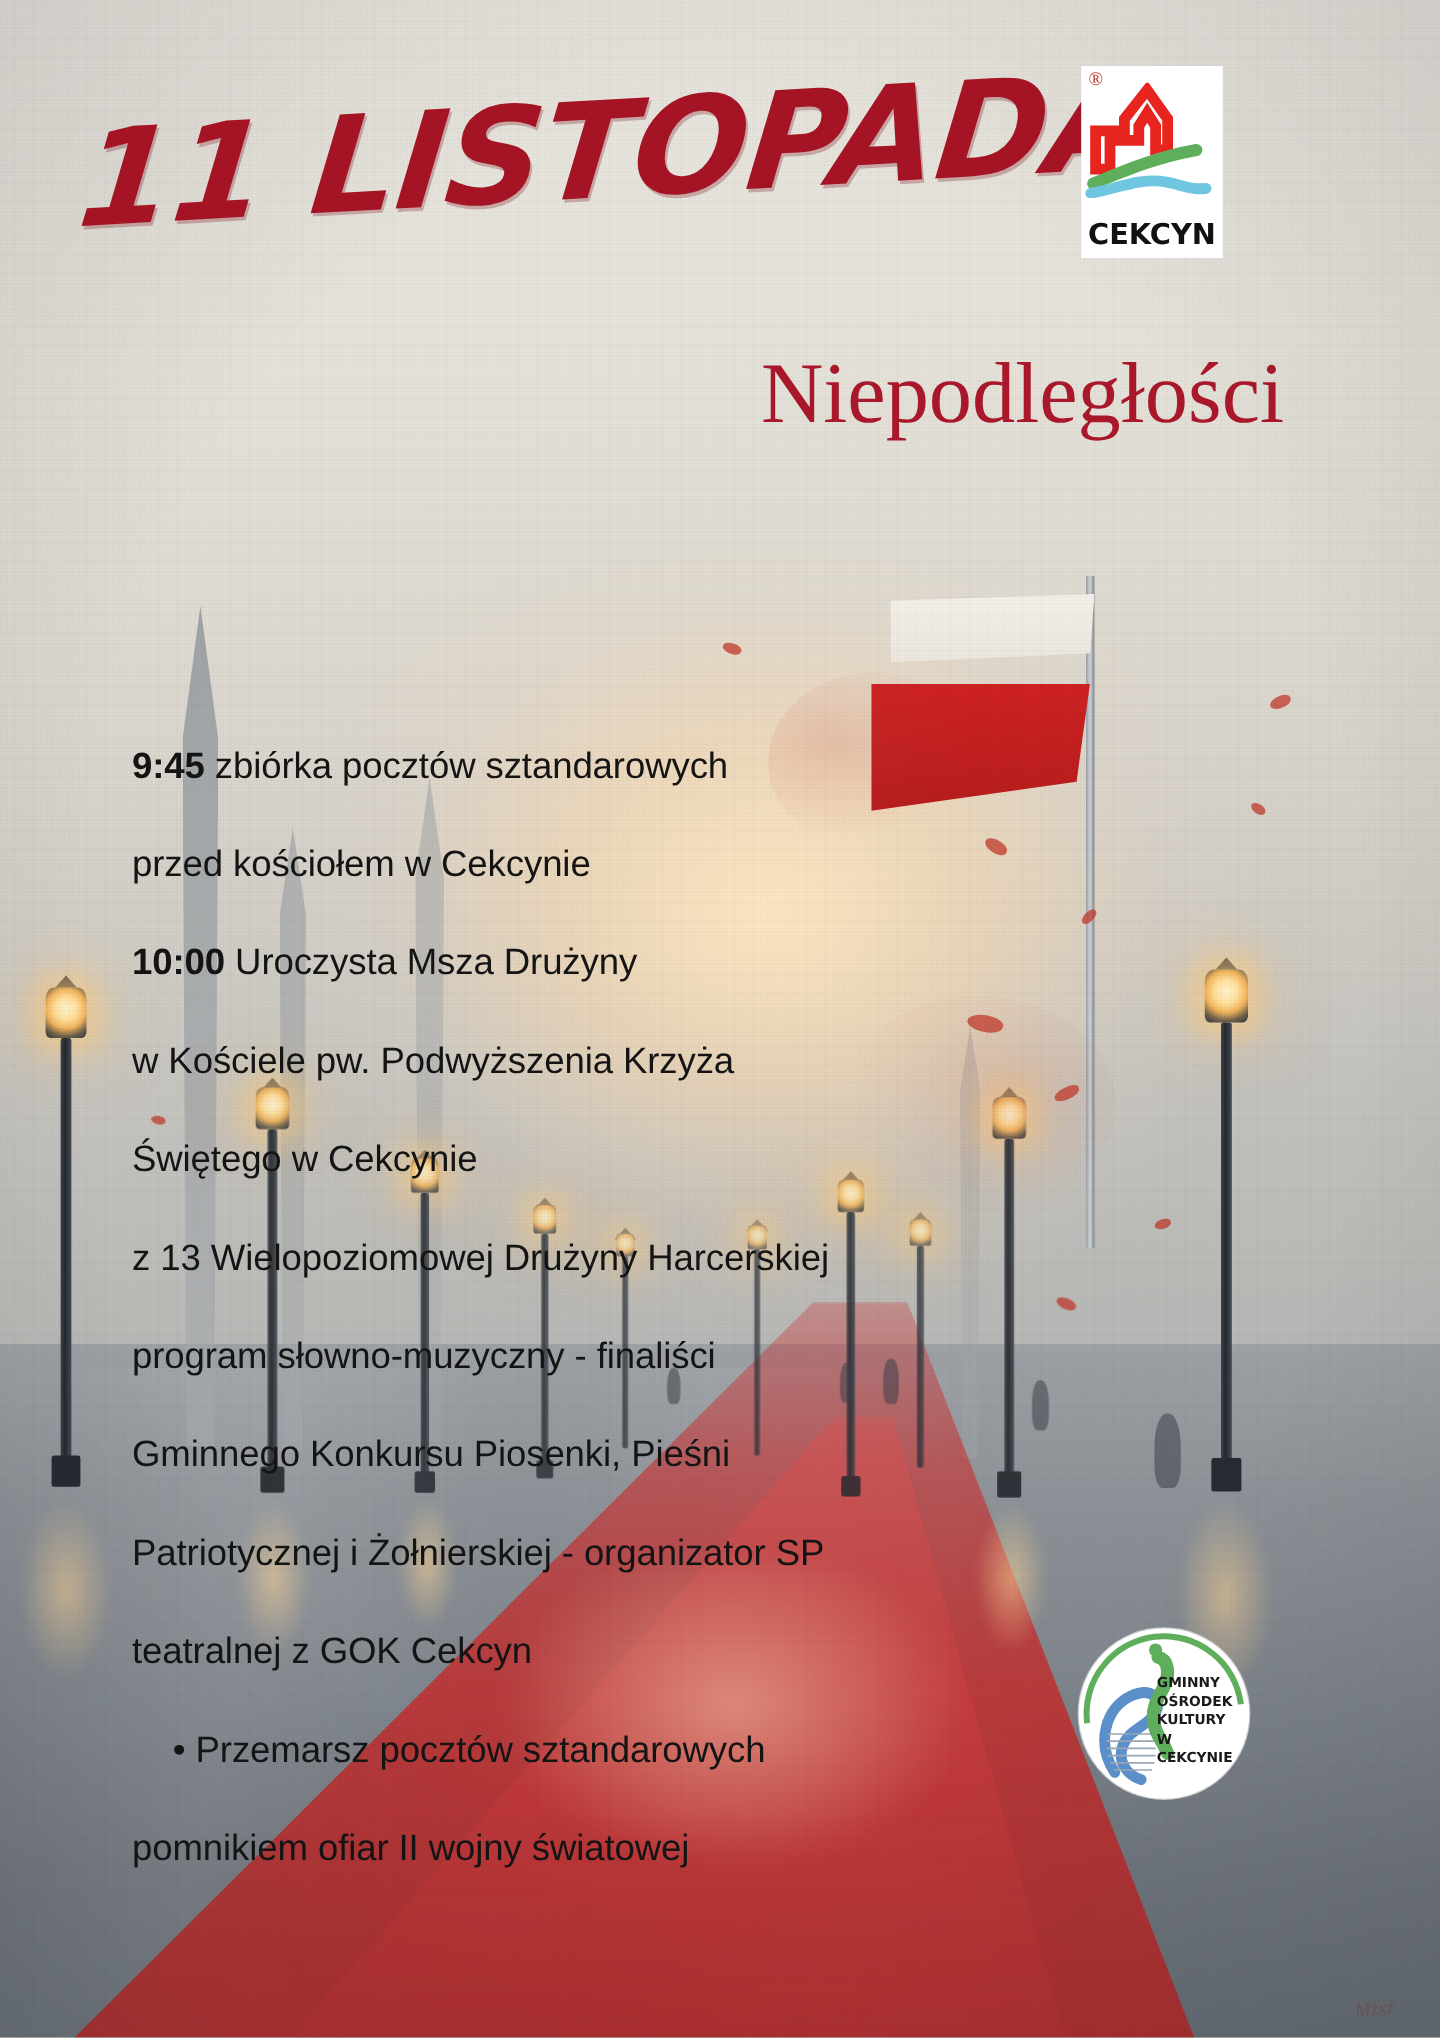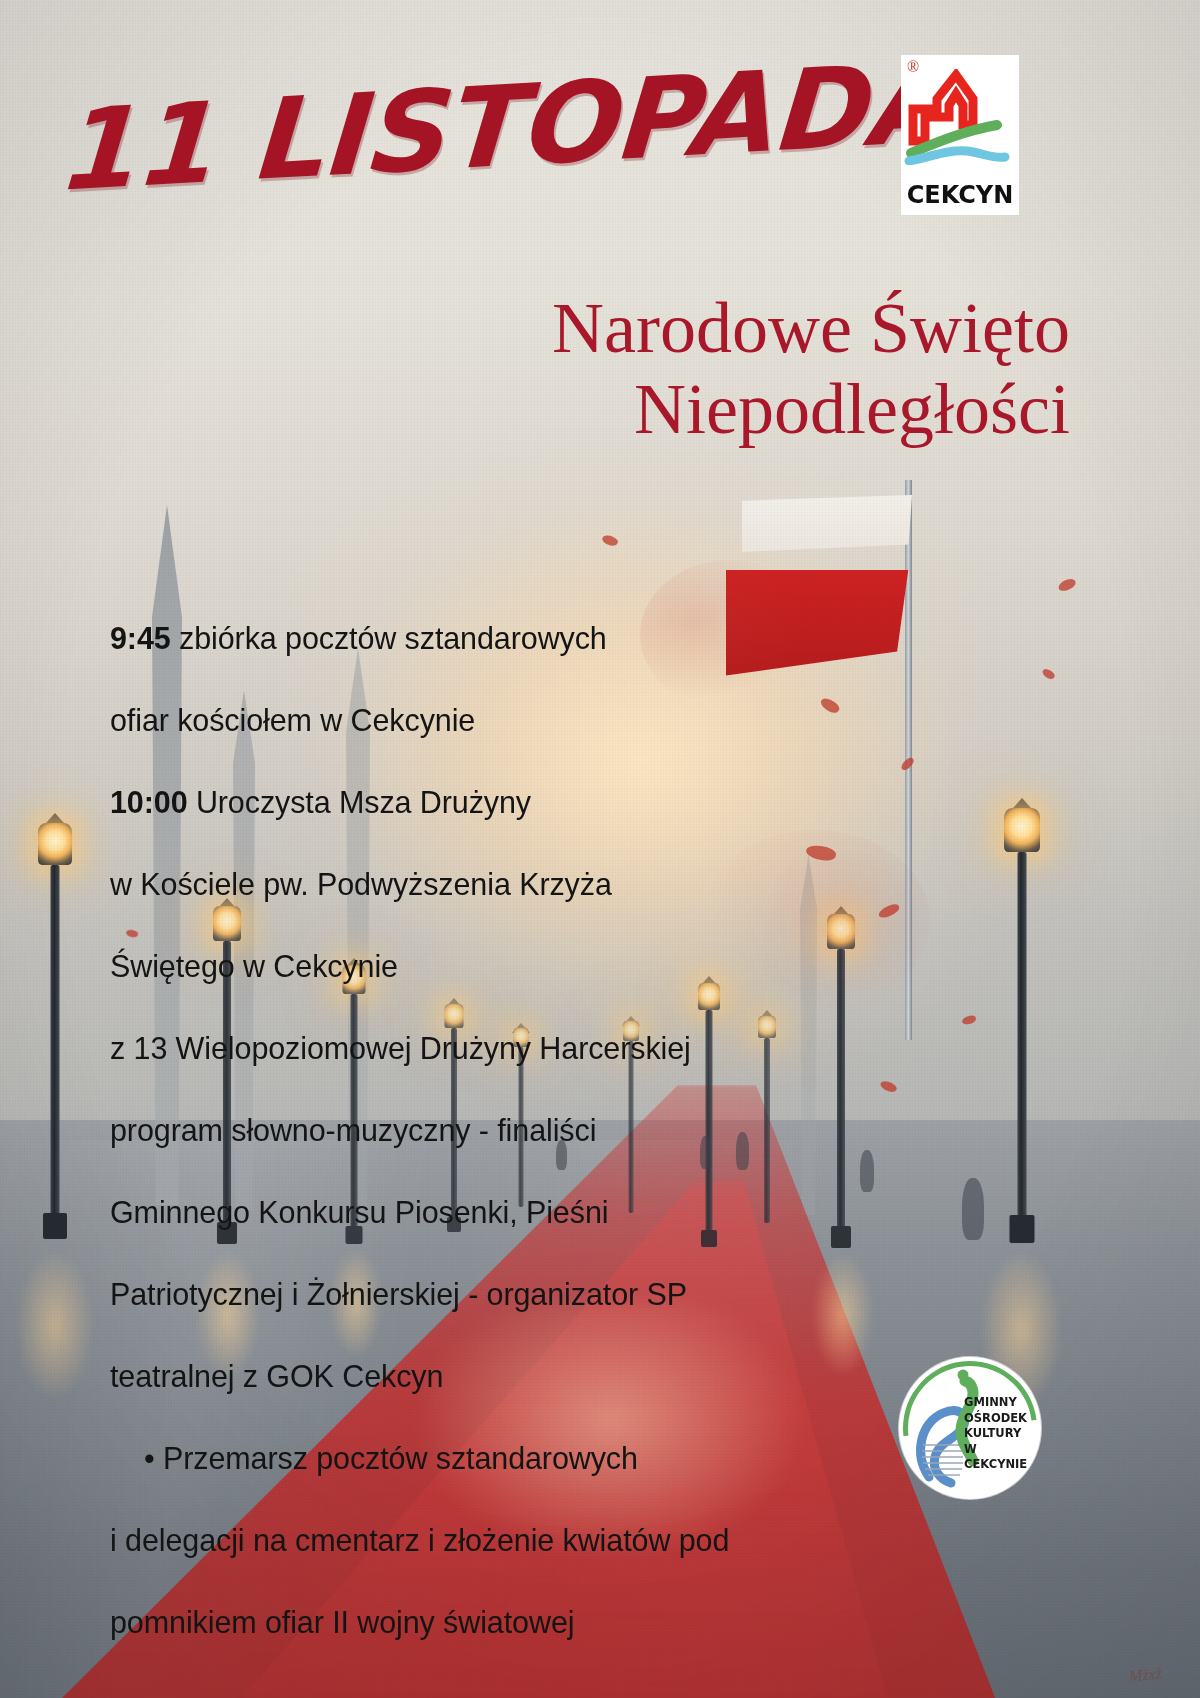--- a/index.html
+++ b/index.html
@@ -288,51 +288,49 @@
 
           <path d="M10 84 C34 74 62 62 96 56" fill="none" stroke="#5fae5b" stroke-width="10" stroke-linecap="round"></path>
 
           <path d="M8 92 C30 88 48 80 66 82 C82 84 92 90 104 88" fill="none" stroke="#6ec6e0" stroke-width="9" stroke-linecap="round"></path>
         </svg>
       </div>
       <div class="wordmark">CEKCYN</div>
     </div>
 
     <div class="title-sub">
-      <div>Narodowe Święto</div>
       <div>Niepodległości</div>
     </div>
 
     <div class="body">
       <div class="ln">
         <b>9:45</b><span> zbiórka pocztów sztandarowych</span>
       </div>
       <div class="ln">
-        <span>ofiar kościołem w Cekcynie</span>
+        <span>przed kościołem w Cekcynie</span>
       </div>
       <div class="ln">
         <b>10:00</b><span> Uroczysta Msza Drużyny</span>
       </div>
       <div class="ln">
         <span>w Kościele pw. Podwyższenia Krzyża</span>
       </div>
       <div class="ln">
         <span>Świętego w Cekcynie</span>
       </div>
       <div class="ln">
         <span>z 13 Wielopoziomowej Drużyny Harcerskiej</span>
       </div>
 
       <div class="ln">program słowno-muzyczny - finaliści</div>
       <div class="ln">Gminnego Konkursu Piosenki, Pieśni</div>
       <div class="ln">Patriotycznej i Żołnierskiej - organizator SP</div>
       <div class="ln">teatralnej z GOK Cekcyn</div>
 
       <div class="ln bullet-plain">• Przemarsz pocztów sztandarowych</div>
-      <div class="ln">i delegacji na cmentarz i złożenie kwiatów pod</div>
       <div class="ln">pomnikiem ofiar II wojny światowej</div>
     </div>
 
     <div class="gok">
       <div class="ring"></div>
       <svg viewBox="0 0 142 142" width="142" height="142" style="position:absolute;left:0;top:0;" aria-hidden="true">
 
         <path d="M30 120 C14 96 22 66 44 56 C60 49 70 58 64 70 C58 82 40 84 36 100 C33 112 40 122 52 126" fill="none" stroke="#5b8fc9" stroke-width="9" stroke-linecap="round"></path>
 
         <g stroke="#9aa6b4" stroke-width="1.4">

